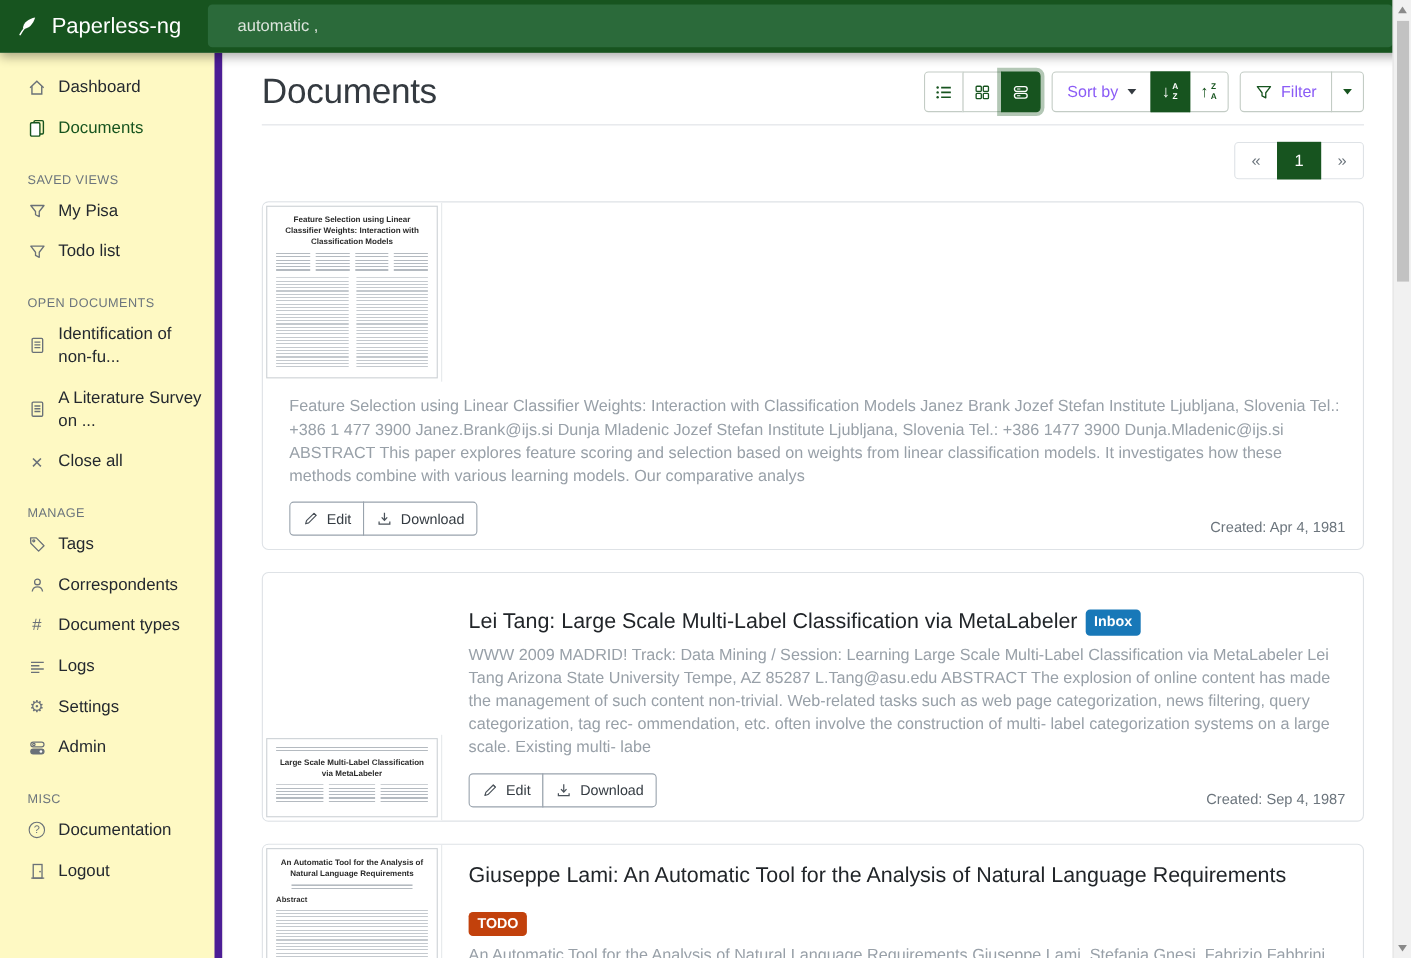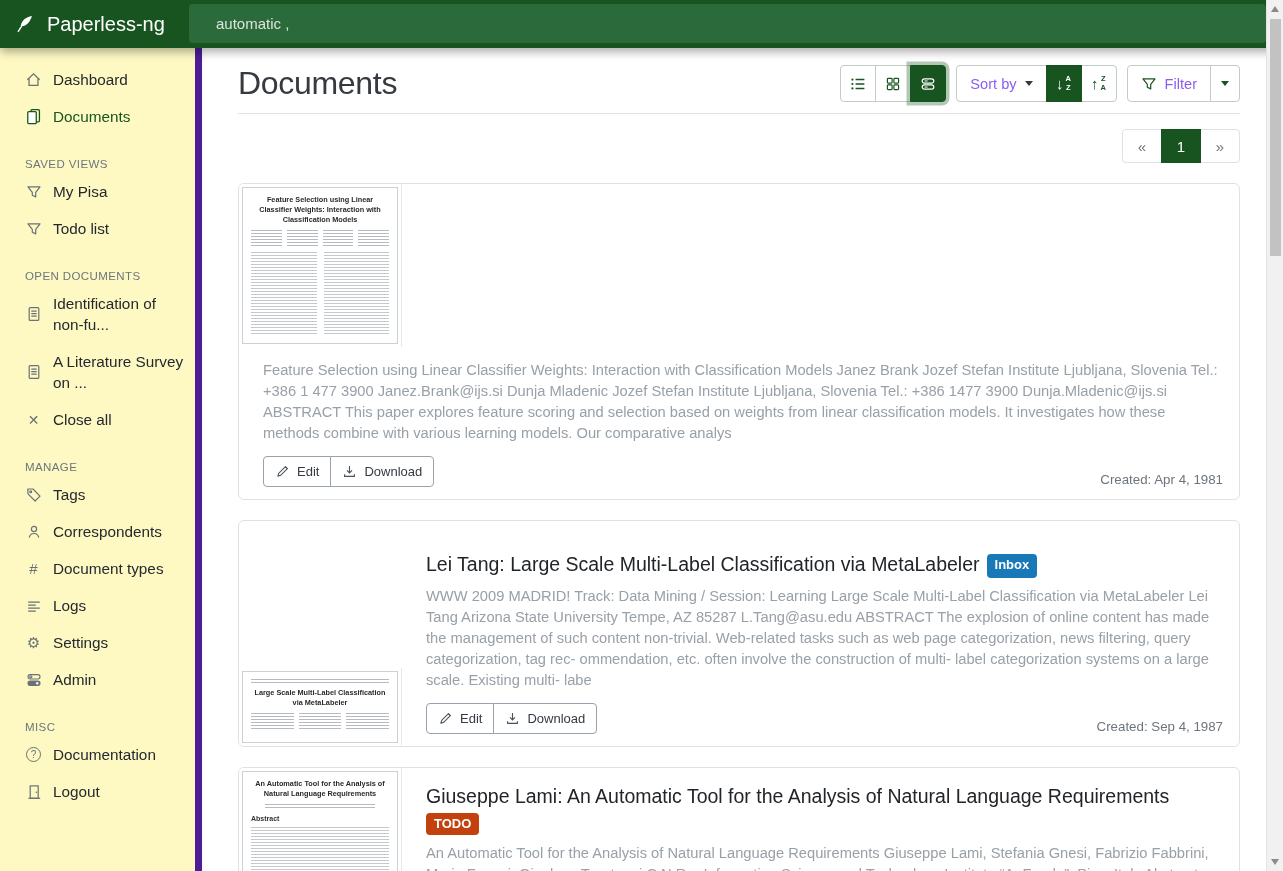--- a/index.html
+++ b/index.html
@@ -477,21 +477,21 @@
         <div class="paper">
           <div class="ttl">An Automatic Tool for the Analysis of Natural Language Requirements</div>
           <div class="aline"></div>
           <div class="sec">Abstract</div>
           <div class="block"></div>
           <div class="sec">1.   Introduction</div>
           <div class="block grow"></div>
         </div>
       </div>
       <div class="card-body">
-        <div class="card-title" style="margin-bottom:2px;"><span>Giuseppe Lami: An Automatic Tool for the Analysis of Natural Language Requirements</span>
+        <div class="card-title" style="margin-bottom:18px;"><span>Giuseppe Lami: An Automatic Tool for the Analysis of Natural Language Requirements</span>
         </div>
         <div class="badge-line"><span class="badge todo">TODO</span></div>
         <div class="excerpt">An Automatic Tool for the Analysis of Natural Language Requirements Giuseppe Lami, Stefania Gnesi, Fabrizio Fabbrini, Mario Fusani, Gianluca Trentanni C.N.R. - Information Science and Technology Institute “A. Faedo”, Pisa, Italy Abstract The availability of automatic tools for the quality analysis of Natural Language requirements is recognized as a key factor for achieving software quality. Unfortunately, the state of the art and practice witnesses a lack of tools and techniques for the Natur</div>
 
       </div>
     </div>
 
   </div>
 </div>
 

